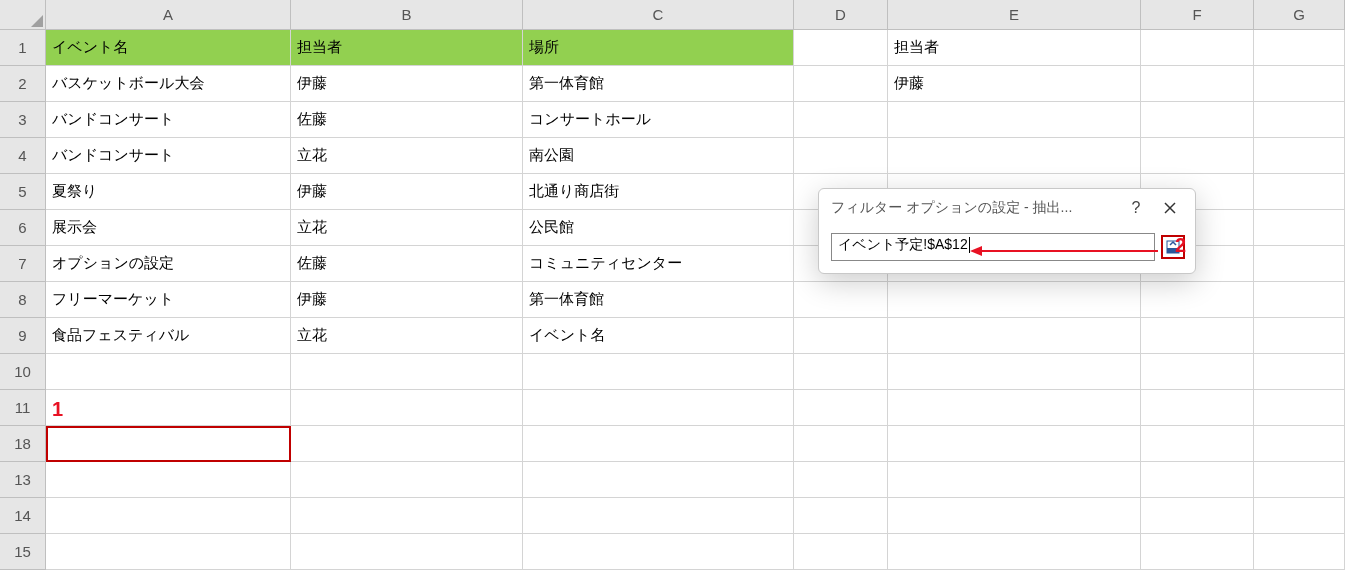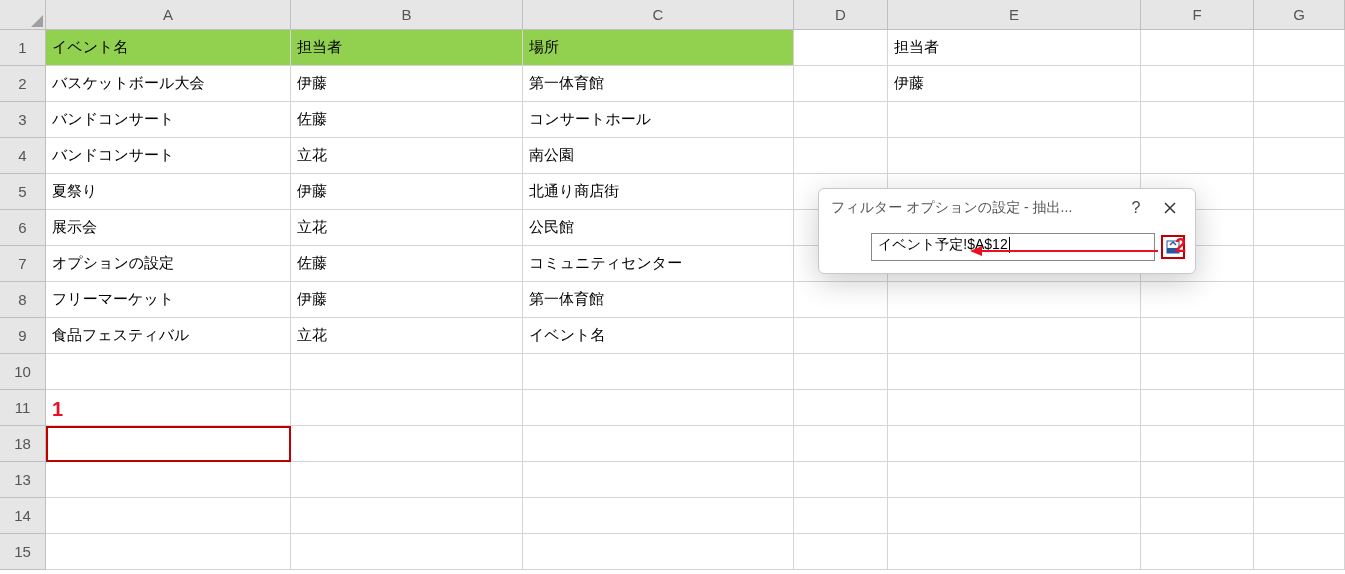--- a/index.html
+++ b/index.html
@@ -126,21 +126,20 @@
       display: flex; align-items: center; justify-content: center;
       color: #444;
       font-size: 16px;
       cursor: pointer;
     }
     .dialog-body {
       display: flex;
       align-items: center;
       padding: 6px 10px 12px 12px;
       gap: 6px;
-      margin-left: 40px;
     }
     .dlg-input {
       flex: 1;
       height: 28px;
       border: 1px solid #888;
       padding: 2px 6px;
       font-size: 14px;
       font-family: inherit;
     }
     .expand-btn {

